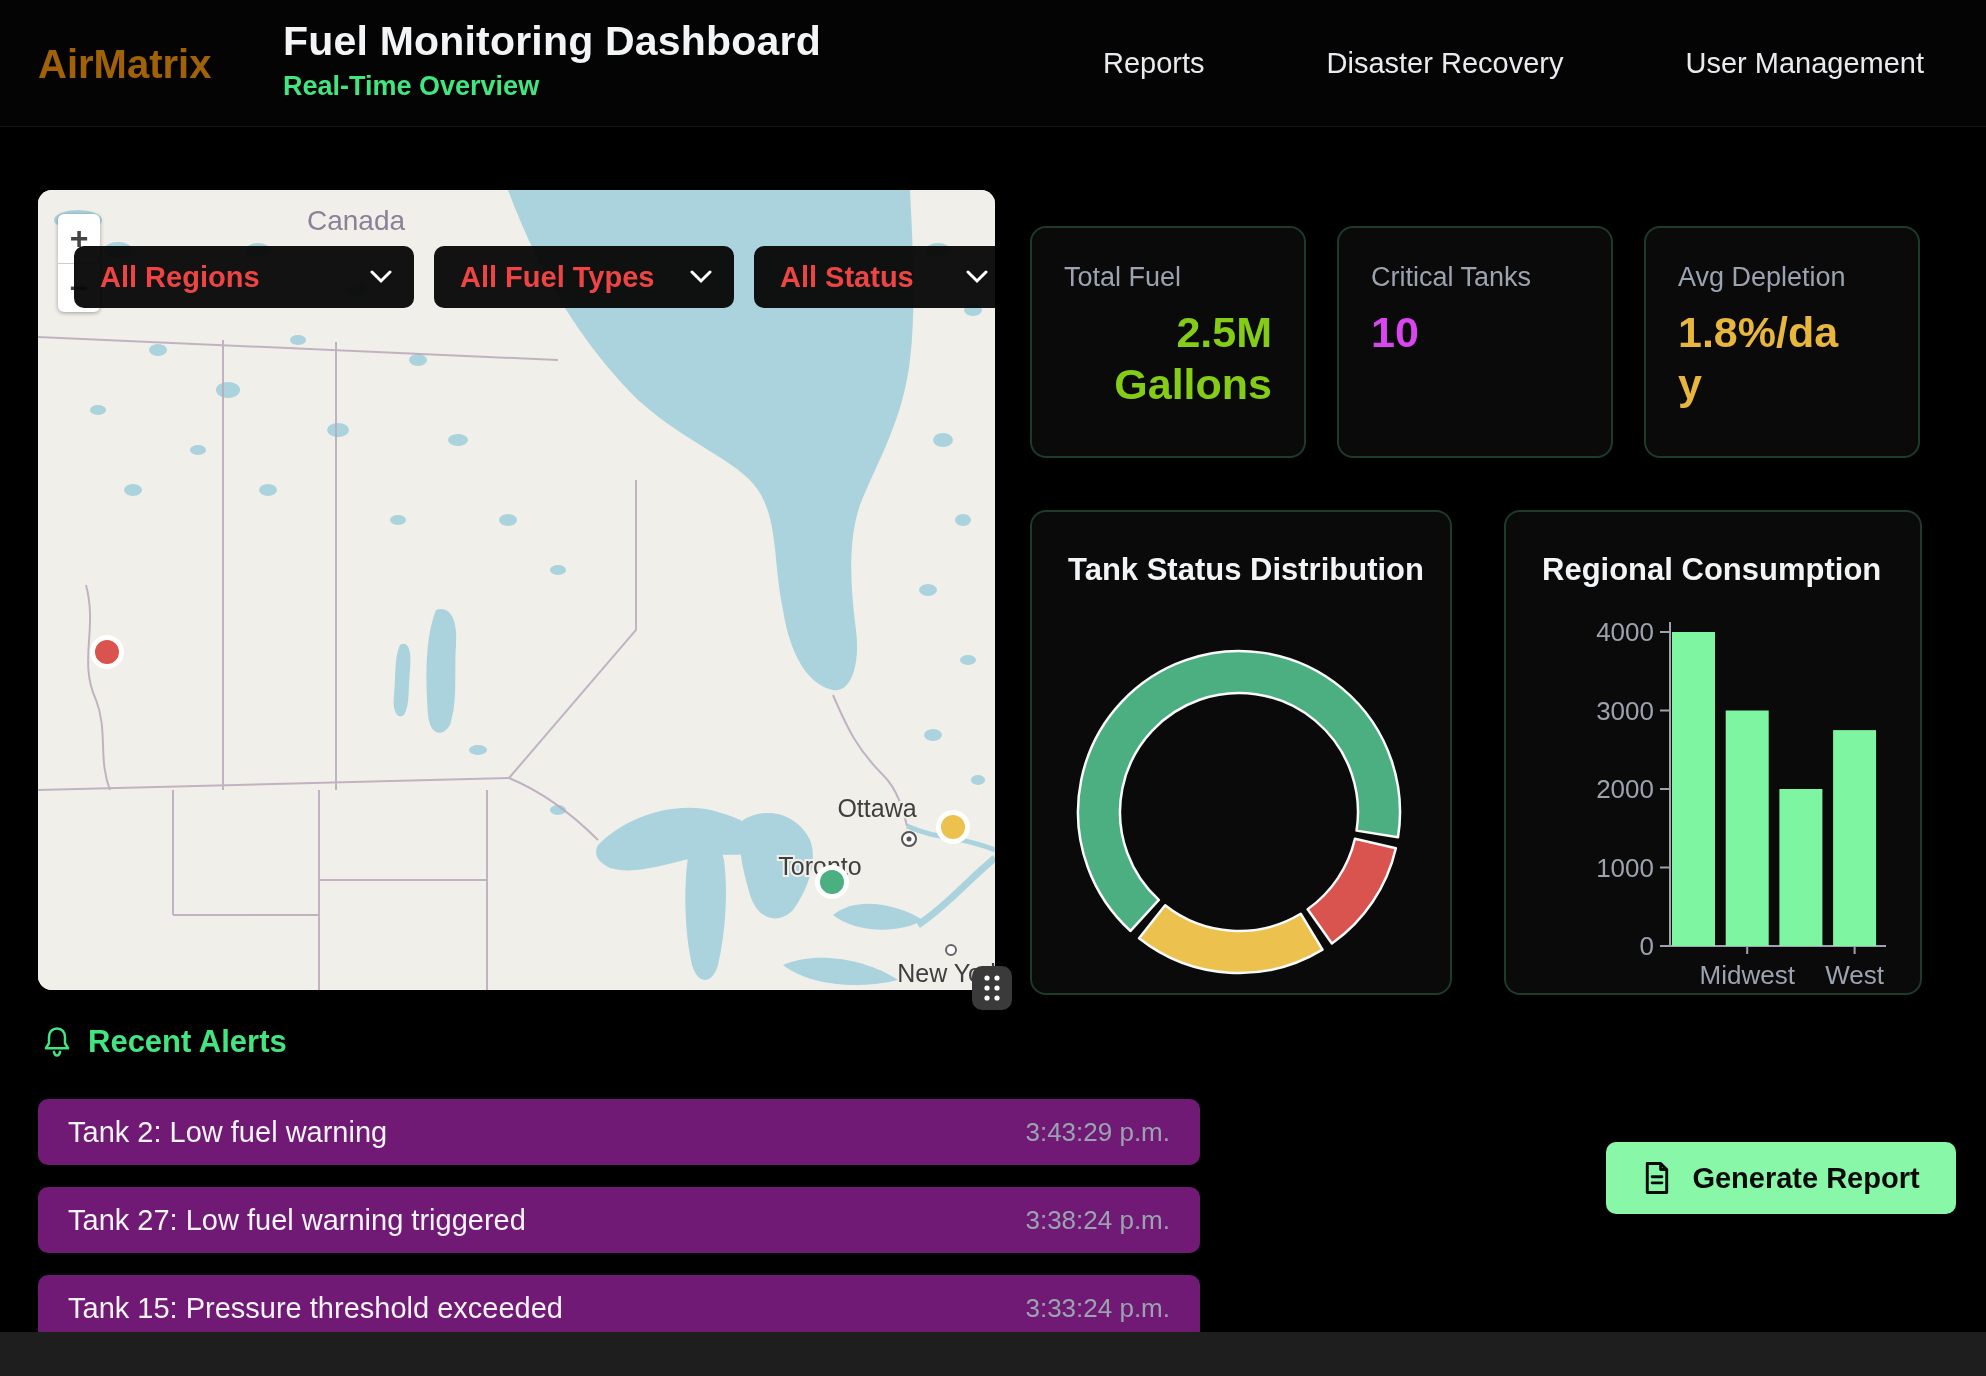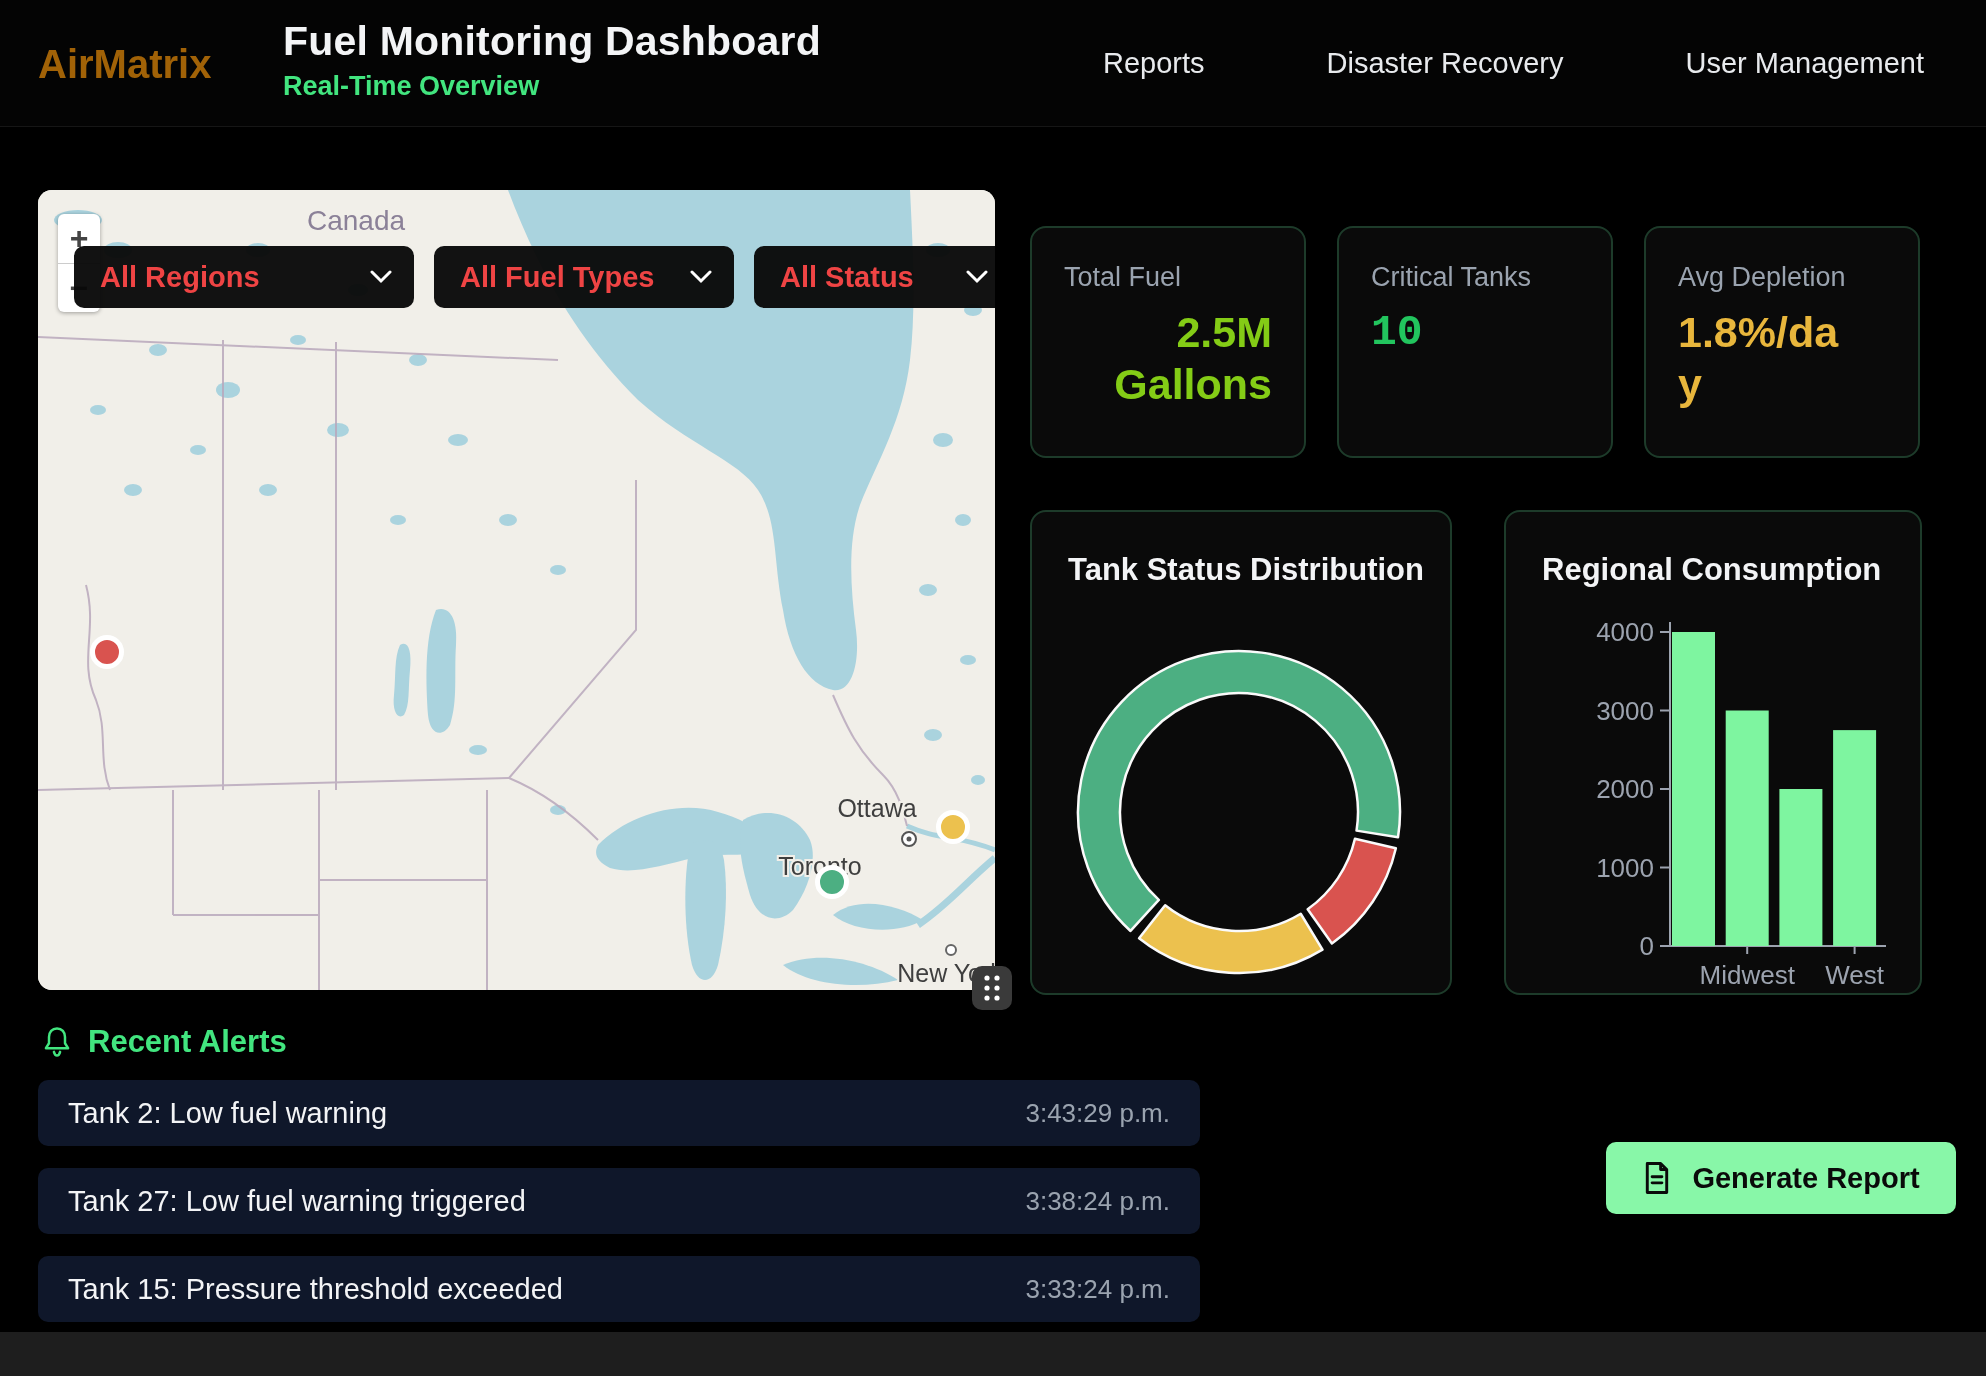--- a/index.html
+++ b/index.html
@@ -41,22 +41,22 @@
   .stat-card{width:276px;height:232px;top:226px;padding:34px 32px;}
   .stat-label{font-size:27px;color:#9aa3af;}
   .stat-value{font-size:43px;font-weight:bold;margin-top:14px;line-height:1.2;}
   .stat-narrow{width:170px;overflow-wrap:anywhere;}
   .chart-card{top:510px;height:485px;}
   .chart-title{position:absolute;left:36px;top:40px;font-size:31px;font-weight:bold;color:#f3f4f6;}
 
   
   .alerts-header{position:absolute;left:42px;top:1024px;display:flex;align-items:center;gap:16px;}
   .alerts-title{font-size:31px;font-weight:bold;}
-  .alert-row{position:absolute;left:38px;width:1162px;height:66px;background:#0f172a;border-radius:10px;
-             display:flex;align-items:center;justify-content:space-between;padding:0 30px;box-sizing:border-box;}
+  .alert-row{position:absolute;left:38px;width:1162px;height:66px;background:#701a75;border-radius:10px;
+             display:flex;align-items:center;justify-content:space-between;padding:0 30px;box-sizing:border-box;margin-top:19px;}
   .alert-text{font-size:29px;color:#f3f4f6;}
   .alert-time{font-size:26px;color:#9aa3af;}
 
   
   .btn{position:absolute;top:1142px;height:72px;border-radius:10px;display:flex;align-items:center;
        justify-content:center;gap:20px;font-size:29px;font-weight:bold;cursor:pointer;box-sizing:border-box;}
   .btn-ack{left:1235px;width:352px;background:#2b4a36;color:#fff;}
   .btn-gen{left:1606px;width:350px;background:#88f7a8;color:#0a0a0a;}
 
   .footer-bar{position:absolute;left:0;bottom:0;width:100%;height:44px;background:#1e1e1e;}
@@ -208,21 +208,21 @@
         </g>
     </svg>
   </div>
 
   <div class="card stat-card" style="left:1030px">
     <div class="stat-label">Total Fuel</div>
     <div class="stat-value" style="color: #84cc16; text-align: right;">2.5M Gallons</div>
   </div>
   <div class="card stat-card" style="left:1337px">
     <div class="stat-label">Critical Tanks</div>
-    <div class="stat-value" style="color: #22c55e; font-family: Liberation Mono, monospace;">10</div>
+    <div class="stat-value" style="color: #d946ef;">10</div>
   </div>
   <div class="card stat-card" style="left:1644px">
     <div class="stat-label">Avg Depletion</div>
     <div class="stat-value stat-narrow" style="color: rgb(232, 182, 60);">1.8%/day</div>
   </div>
 
   <div class="card chart-card" style="left:1030px;width:422px">
     <div class="chart-title">Tank Status Distribution</div>
     <svg id="donut-svg" width="418" height="481" viewBox="0 0 418 481">
         <path d="M363.87358043042286,336.21711974936227 A161,161 0 0 1 299.89742671569957,431.49550604336724 L275.66331539856054,397.19233055379317 A119,119 0 0 0 322.950037709443,326.76917546691993 Z" fill="#d9534f" stroke="#fafafa" stroke-width="2.5" stroke-linejoin="round"></path>

